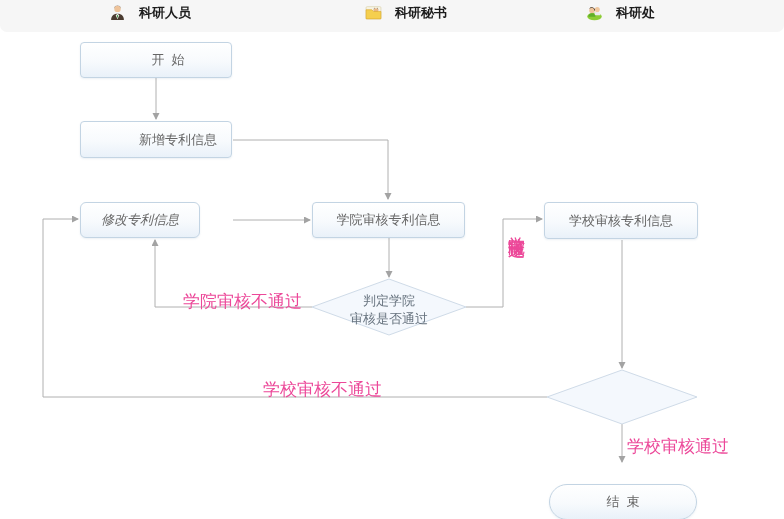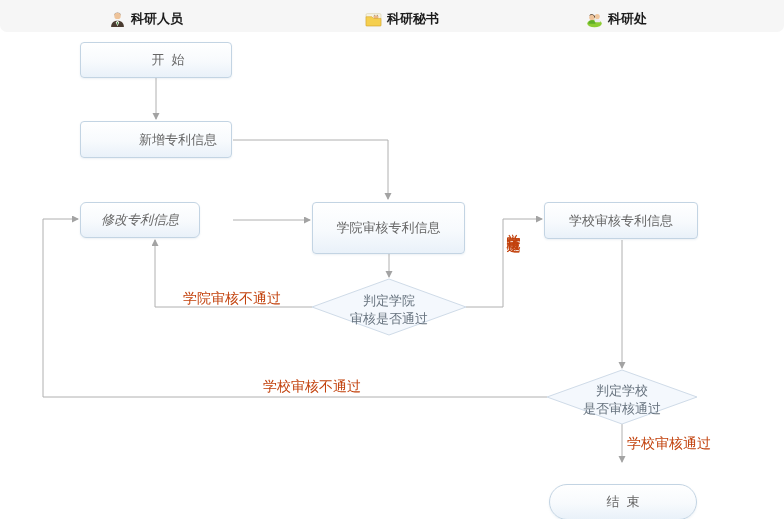--- a/index.html
+++ b/index.html
@@ -17,22 +17,22 @@
     left: 0; top: 0;
     width: 784px; height: 32px;
     background: #f6f6f6;
     border-radius: 0 0 7px 7px;
   }
   .lane-item {
     position: absolute;
     top: 4px;
     height: 24px;
     display: flex;
-    align-items: flex-end;
-    gap: 5px;
+    align-items: flex-start;
+    gap: 13px;
     font-size: 13px;
     font-weight: bold;
     color: #1c1c1c;
   }
   .lane-item .icon { width: 17px; height: 17px; display: inline-block; }
   #lane-1 { left: 109px; }
   #lane-2 { left: 338px; padding-left: 27px; }
   #lane-3 { left: 586px; }
 
   
@@ -45,40 +45,40 @@
     display: flex;
     align-items: center;
     justify-content: center;
     font-size: 13px;
     color: #666666;
     white-space: pre;
   }
   #node-start          { left: 80px;  top: 42px;  width: 152px; height: 36px; padding-left: 24px; }
   #node-add-patent     { left: 80px;  top: 121px; width: 152px; height: 37px; padding-left: 44px; }
   #node-modify-patent  { left: 80px;  top: 202px; width: 120px; height: 36px; border-radius: 6px; font-style: italic; }
-  #node-college-review { left: 312px; top: 202px; width: 153px; height: 52px; }
+  #node-college-review { left: 312px; top: 202px; width: 153px; height: 36px; }
   #node-school-review  { left: 544px; top: 202px; width: 154px; height: 37px; }
   #node-end            { left: 549px; top: 484px; width: 148px; height: 36px; border-radius: 18px; }
 
   .diamond-label {
     position: absolute;
     font-size: 13px;
     color: #66727e;
     text-align: center;
     line-height: 18px;
     white-space: pre;
   }
   #label-college-decision { left: 312px; top: 292px; width: 154px; }
   #label-school-decision  { left: 547px; top: 382px; width: 150px; }
 
   
   .edge-label {
     position: absolute;
-    font-size: 14px;
-    color: #c2410c;
+    font-size: 17px;
+    color: #ec4899;
     white-space: nowrap;
   }
   #edge-college-reject { left: 183px; top: 290px; }
   #edge-college-approve {
     left: 505px; top: 223px;
     writing-mode: vertical-rl;
     text-orientation: upright;
     letter-spacing: 1px;
   }
   #edge-school-reject  { left: 263px; top: 378px; }
@@ -154,21 +154,19 @@
 
   <div class="flow-box" id="node-start">开  始</div>
   <div class="flow-box" id="node-add-patent">新增专利信息</div>
   <div class="flow-box" id="node-modify-patent">修改专利信息</div>
   <div class="flow-box" id="node-college-review">学院审核专利信息</div>
   <div class="flow-box" id="node-school-review">学校审核专利信息</div>
   <div class="flow-box" id="node-end">结  束</div>
 
   <div class="diamond-label" id="label-college-decision">判定学院
 审核是否通过</div>
-  <div class="diamond-label" id="label-school-decision">判定学校
-是否审核通过</div>
 
   <div class="edge-label" id="edge-college-reject">学院审核不通过</div>
   <div class="edge-label" id="edge-college-approve">学院审核通过</div>
   <div class="edge-label" id="edge-school-reject">学校审核不通过</div>
   <div class="edge-label" id="edge-school-approve">学校审核通过</div>
 
 </div>
 
 </body></html>

